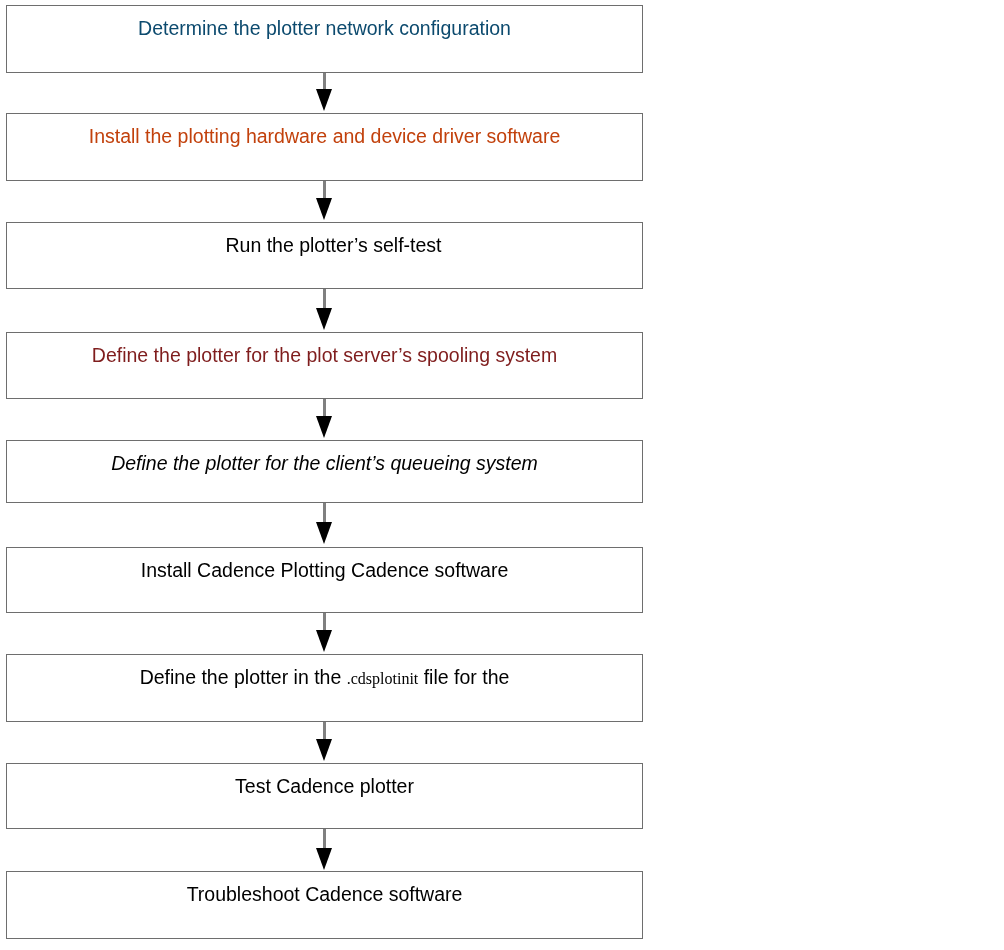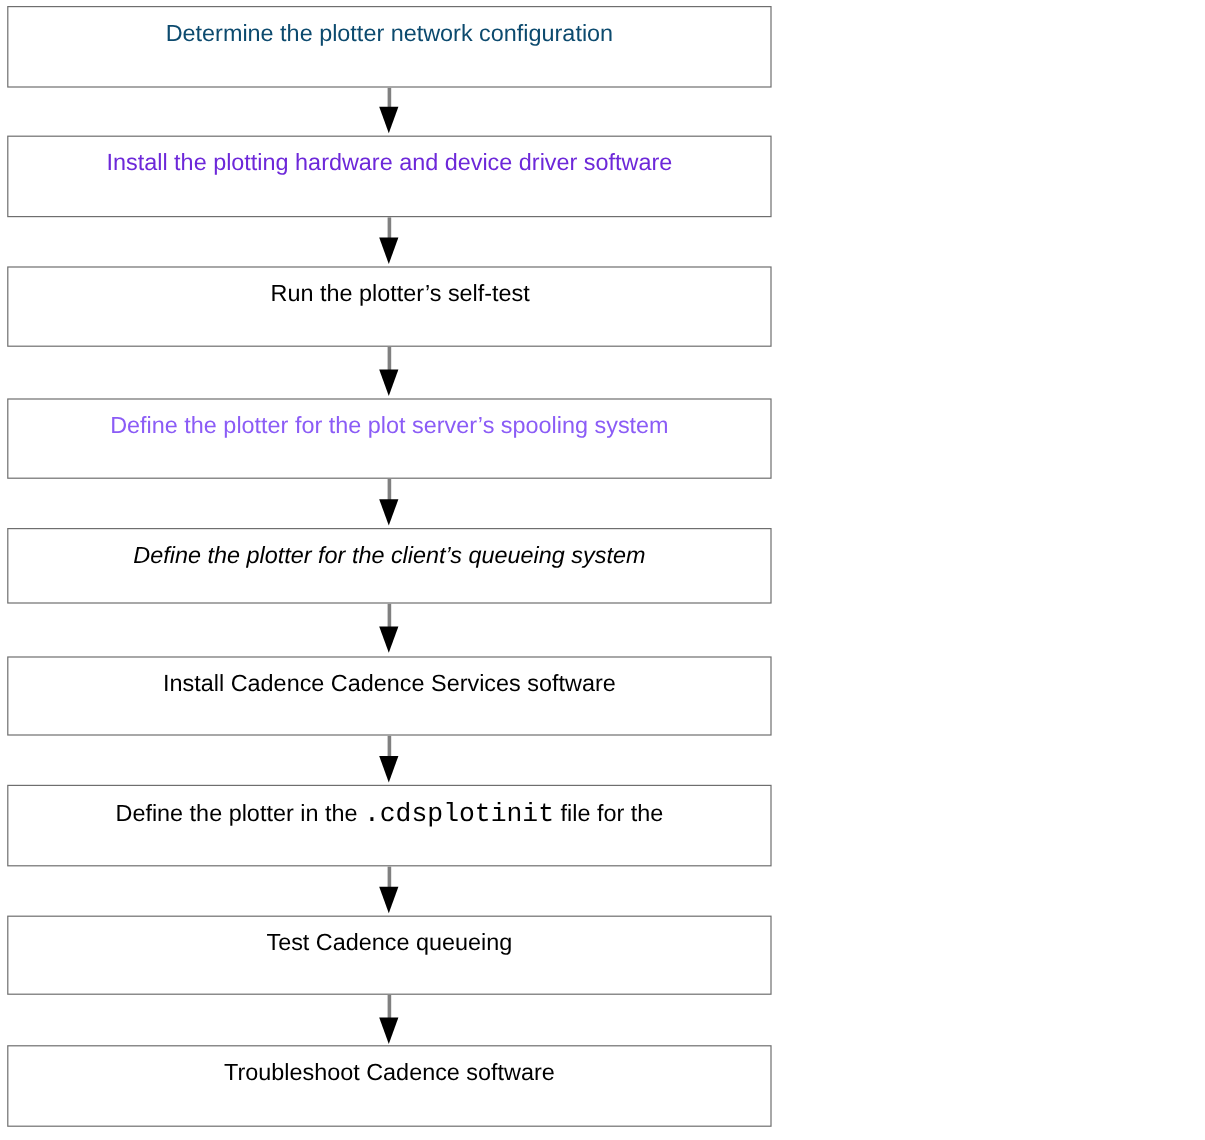--- a/index.html
+++ b/index.html
@@ -33,22 +33,22 @@
     display: block;
     text-align: center;
     font-family: "Liberation Sans", sans-serif;
     font-size: 19.5px;
     line-height: 1;
     color: #000000;
     white-space: pre;
     padding-top: 13px;
   }
   .node-label .mono {
-    font-family: Liberation Mono, monospace;
-    font-size: 22px;
+    font-family: Liberation Serif, serif;
+    font-size: 16px;
     letter-spacing: 0px;
   }
   .connector {
     position: absolute;
     width: 40px;
     margin-left: -20px;
   }
   .connector .stem {
     position: absolute;
     left: 19px;
@@ -99,36 +99,36 @@
       <div class="head" style="top: 17px; border-top-color: rgb(0, 0, 0);"></div>
     </div>
     <div class="connector" style="top: 829px; left: 324px; height: 41px;">
       <div class="stem" style="height: 20px; background: rgb(128, 128, 128);"></div>
       <div class="head" style="top: 19px; border-top-color: rgb(0, 0, 0);"></div>
     </div>
     <div class="node" style="top: 5px; height: 68px; border-color: rgb(110, 110, 110); background: rgb(255, 255, 255);">
       <span class="node-label" style="color: #0c4a6e;">Determine the plotter network configuration</span>
     </div>
     <div class="node" style="top: 113px; height: 68px; border-color: rgb(110, 110, 110); background: rgb(255, 255, 255);">
-      <span class="node-label" style="color: #6d28d9;">Install the plotting hardware and device driver software</span>
+      <span class="node-label" style="color: #c2410c;">Install the plotting hardware and device driver software</span>
     </div>
     <div class="node" style="top: 222px; height: 67px; border-color: rgb(110, 110, 110); background: rgb(255, 255, 255); padding-left: 18px;">
       <span class="node-label" style="color: rgb(0, 0, 0);">Run the plotter’s self-test</span>
     </div>
     <div class="node" style="top: 332px; height: 67px; border-color: rgb(110, 110, 110); background: rgb(255, 255, 255);">
-      <span class="node-label" style="color: #8b5cf6;">Define the plotter for the plot server’s spooling system</span>
+      <span class="node-label" style="color: #7f1d1d;">Define the plotter for the plot server’s spooling system</span>
     </div>
     <div class="node" style="top: 440px; height: 63px; border-color: rgb(110, 110, 110); background: rgb(255, 255, 255); font-style: italic;">
       <span class="node-label" style="color: rgb(0, 0, 0);">Define the plotter for the client’s queueing system</span>
     </div>
     <div class="node" style="top: 547px; height: 66px; border-color: rgb(110, 110, 110); background: rgb(255, 255, 255);">
-      <span class="node-label" style="color: rgb(0, 0, 0);">Install Cadence Cadence Services software</span>
+      <span class="node-label" style="color: rgb(0, 0, 0);">Install Cadence Plotting Cadence software</span>
     </div>
     <div class="node" style="top: 654px; height: 68px; border-color: rgb(110, 110, 110); background: rgb(255, 255, 255);">
       <span class="node-label" style="color: rgb(0, 0, 0);"><span>Define the plotter in the </span><span class="mono">.cdsplotinit</span><span> file for the</span></span>
     </div>
     <div class="node" style="top: 763px; height: 66px; border-color: rgb(110, 110, 110); background: rgb(255, 255, 255);">
-      <span class="node-label" style="color: rgb(0, 0, 0);">Test Cadence queueing</span>
+      <span class="node-label" style="color: rgb(0, 0, 0);">Test Cadence plotter</span>
     </div>
     <div class="node" style="top: 871px; height: 68px; border-color: rgb(110, 110, 110); background: rgb(255, 255, 255);">
       <span class="node-label" style="color: rgb(0, 0, 0);">Troubleshoot Cadence software</span>
     </div>
   </div>
 
 </body></html>

